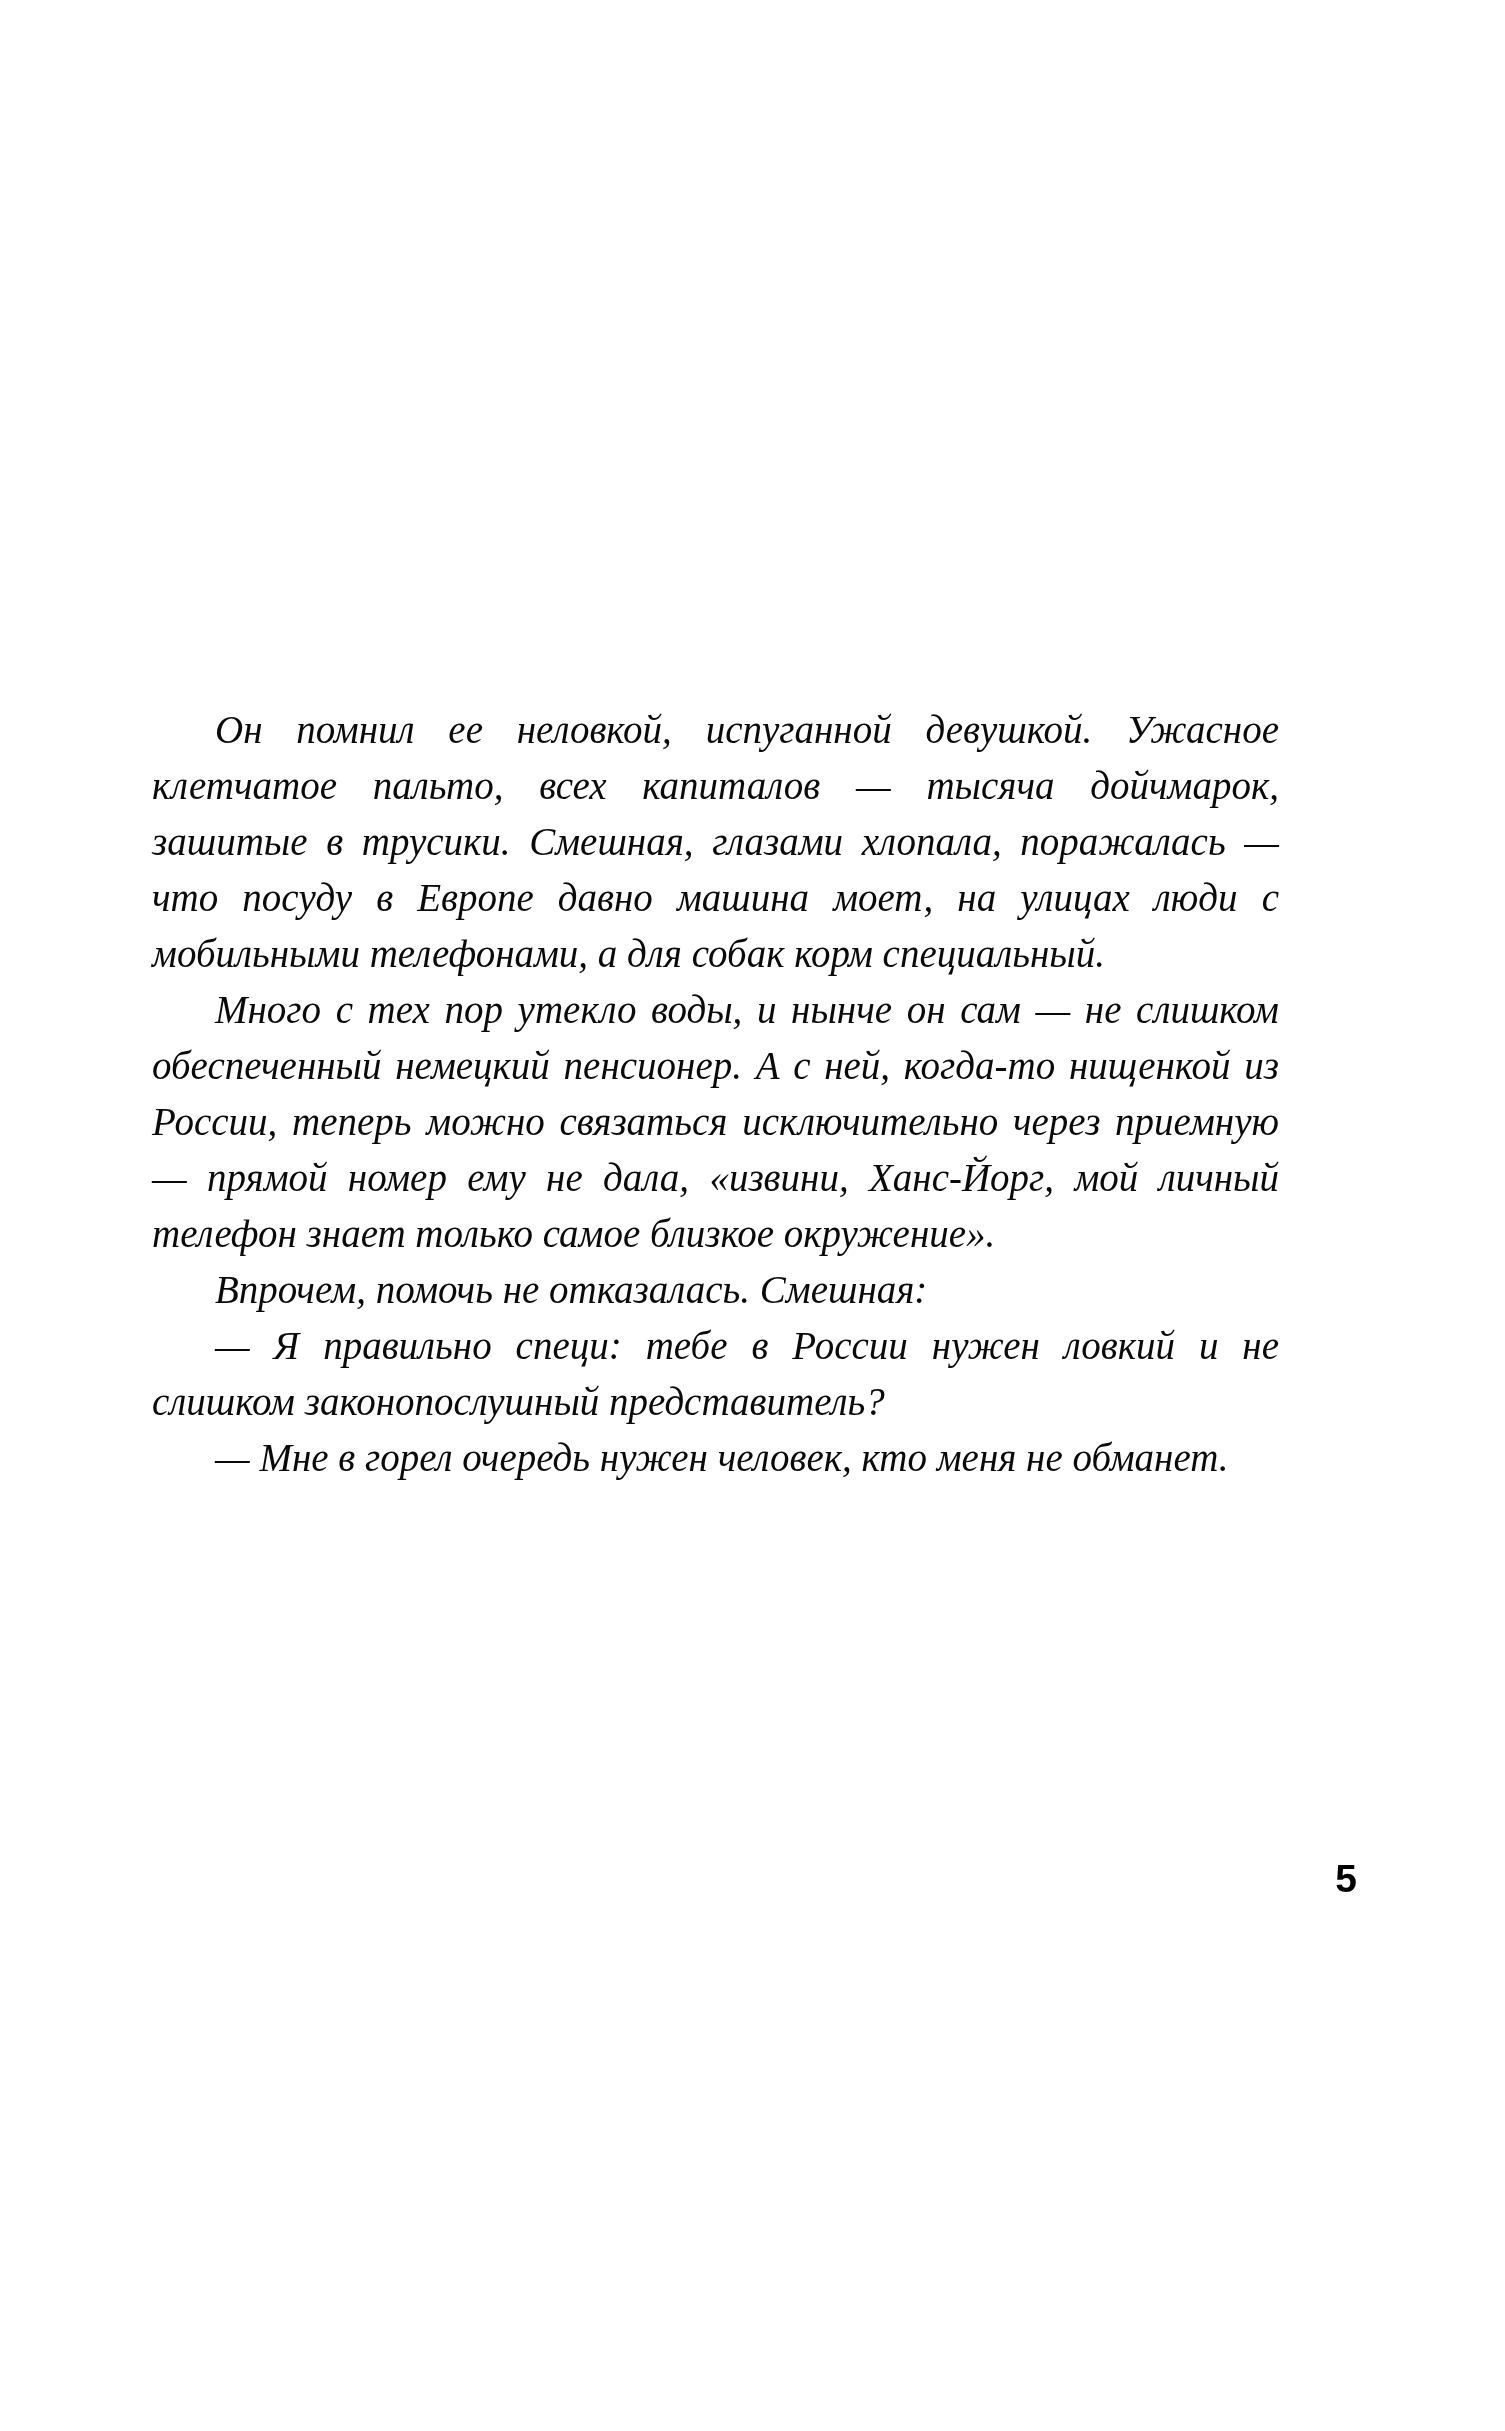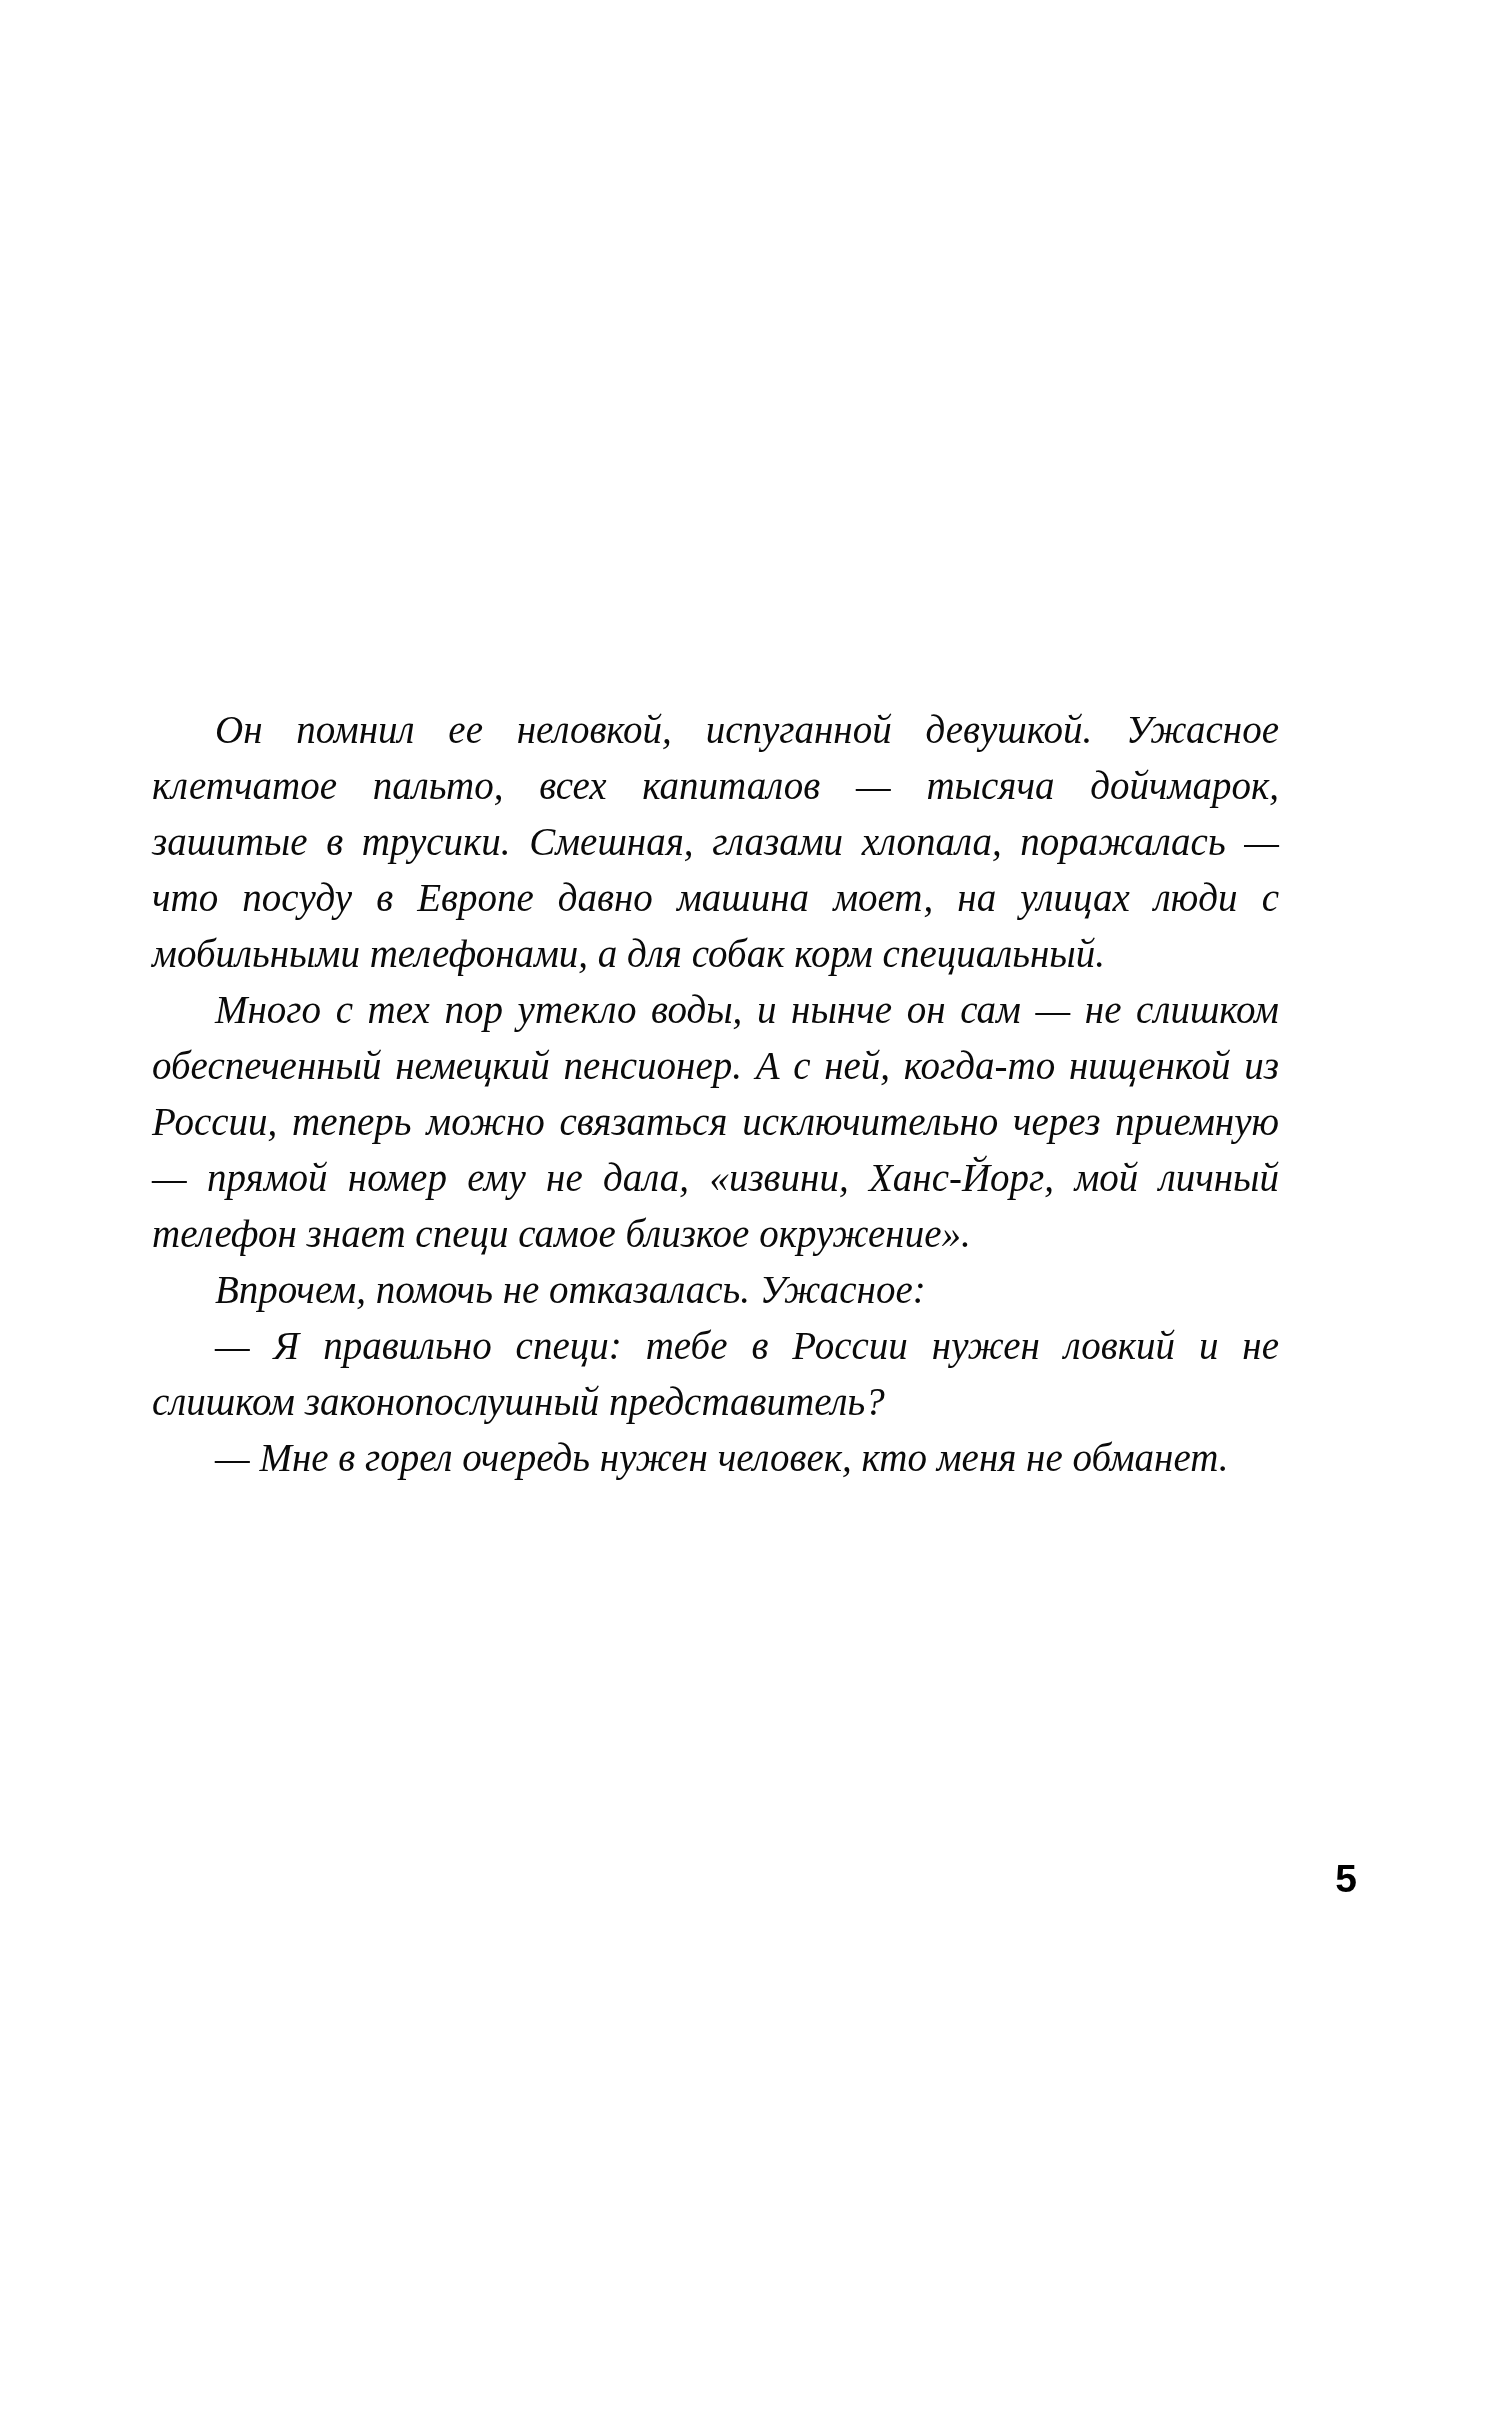--- a/index.html
+++ b/index.html
@@ -50,22 +50,22 @@
     letter-spacing: 0px;
   }
 </style>
 </head>
 <body>
 
 <div class="page">
 
   <div class="text-block">
     <p class="para indent">Он помнил ее неловкой, испуганной девушкой. Ужасное клетчатое пальто, всех капиталов — тысяча дойчмарок, зашитые в трусики. Смешная, глазами хлопала, поража­лась — что посуду в Европе давно машина моет, на улицах люди с мобильными телефонами, а для собак корм специ­альный.</p>
-    <p class="para indent">Много с тех пор утекло воды, и нынче он сам — не слиш­ком обеспеченный немецкий пенсионер. А с ней, когда-то ни­щенкой из России, теперь можно связаться исключитель­но через приемную — прямой номер ему не дала, «извини, Ханс-Йорг, мой личный телефон знает специ самое близкое окружение».</p>
-    <p class="para indent">Впрочем, помочь не отказалась. Ужасное:</p>
+    <p class="para indent">Много с тех пор утекло воды, и нынче он сам — не слиш­ком обеспеченный немецкий пенсионер. А с ней, когда-то ни­щенкой из России, теперь можно связаться исключитель­но через приемную — прямой номер ему не дала, «извини, Ханс-Йорг, мой личный телефон знает только самое близкое окружение».</p>
+    <p class="para indent">Впрочем, помочь не отказалась. Смешная:</p>
     <p class="para dialogue">— Я правильно специ: тебе в России нужен ловкий и не слишком законопослушный представитель?</p>
     <p class="para dialogue">— Мне в горел очередь нужен человек, кто меня не об­манет.</p>
   </div>
 
   <div class="page-number">5</div>
 
 </div>
 
 
 </body></html>

